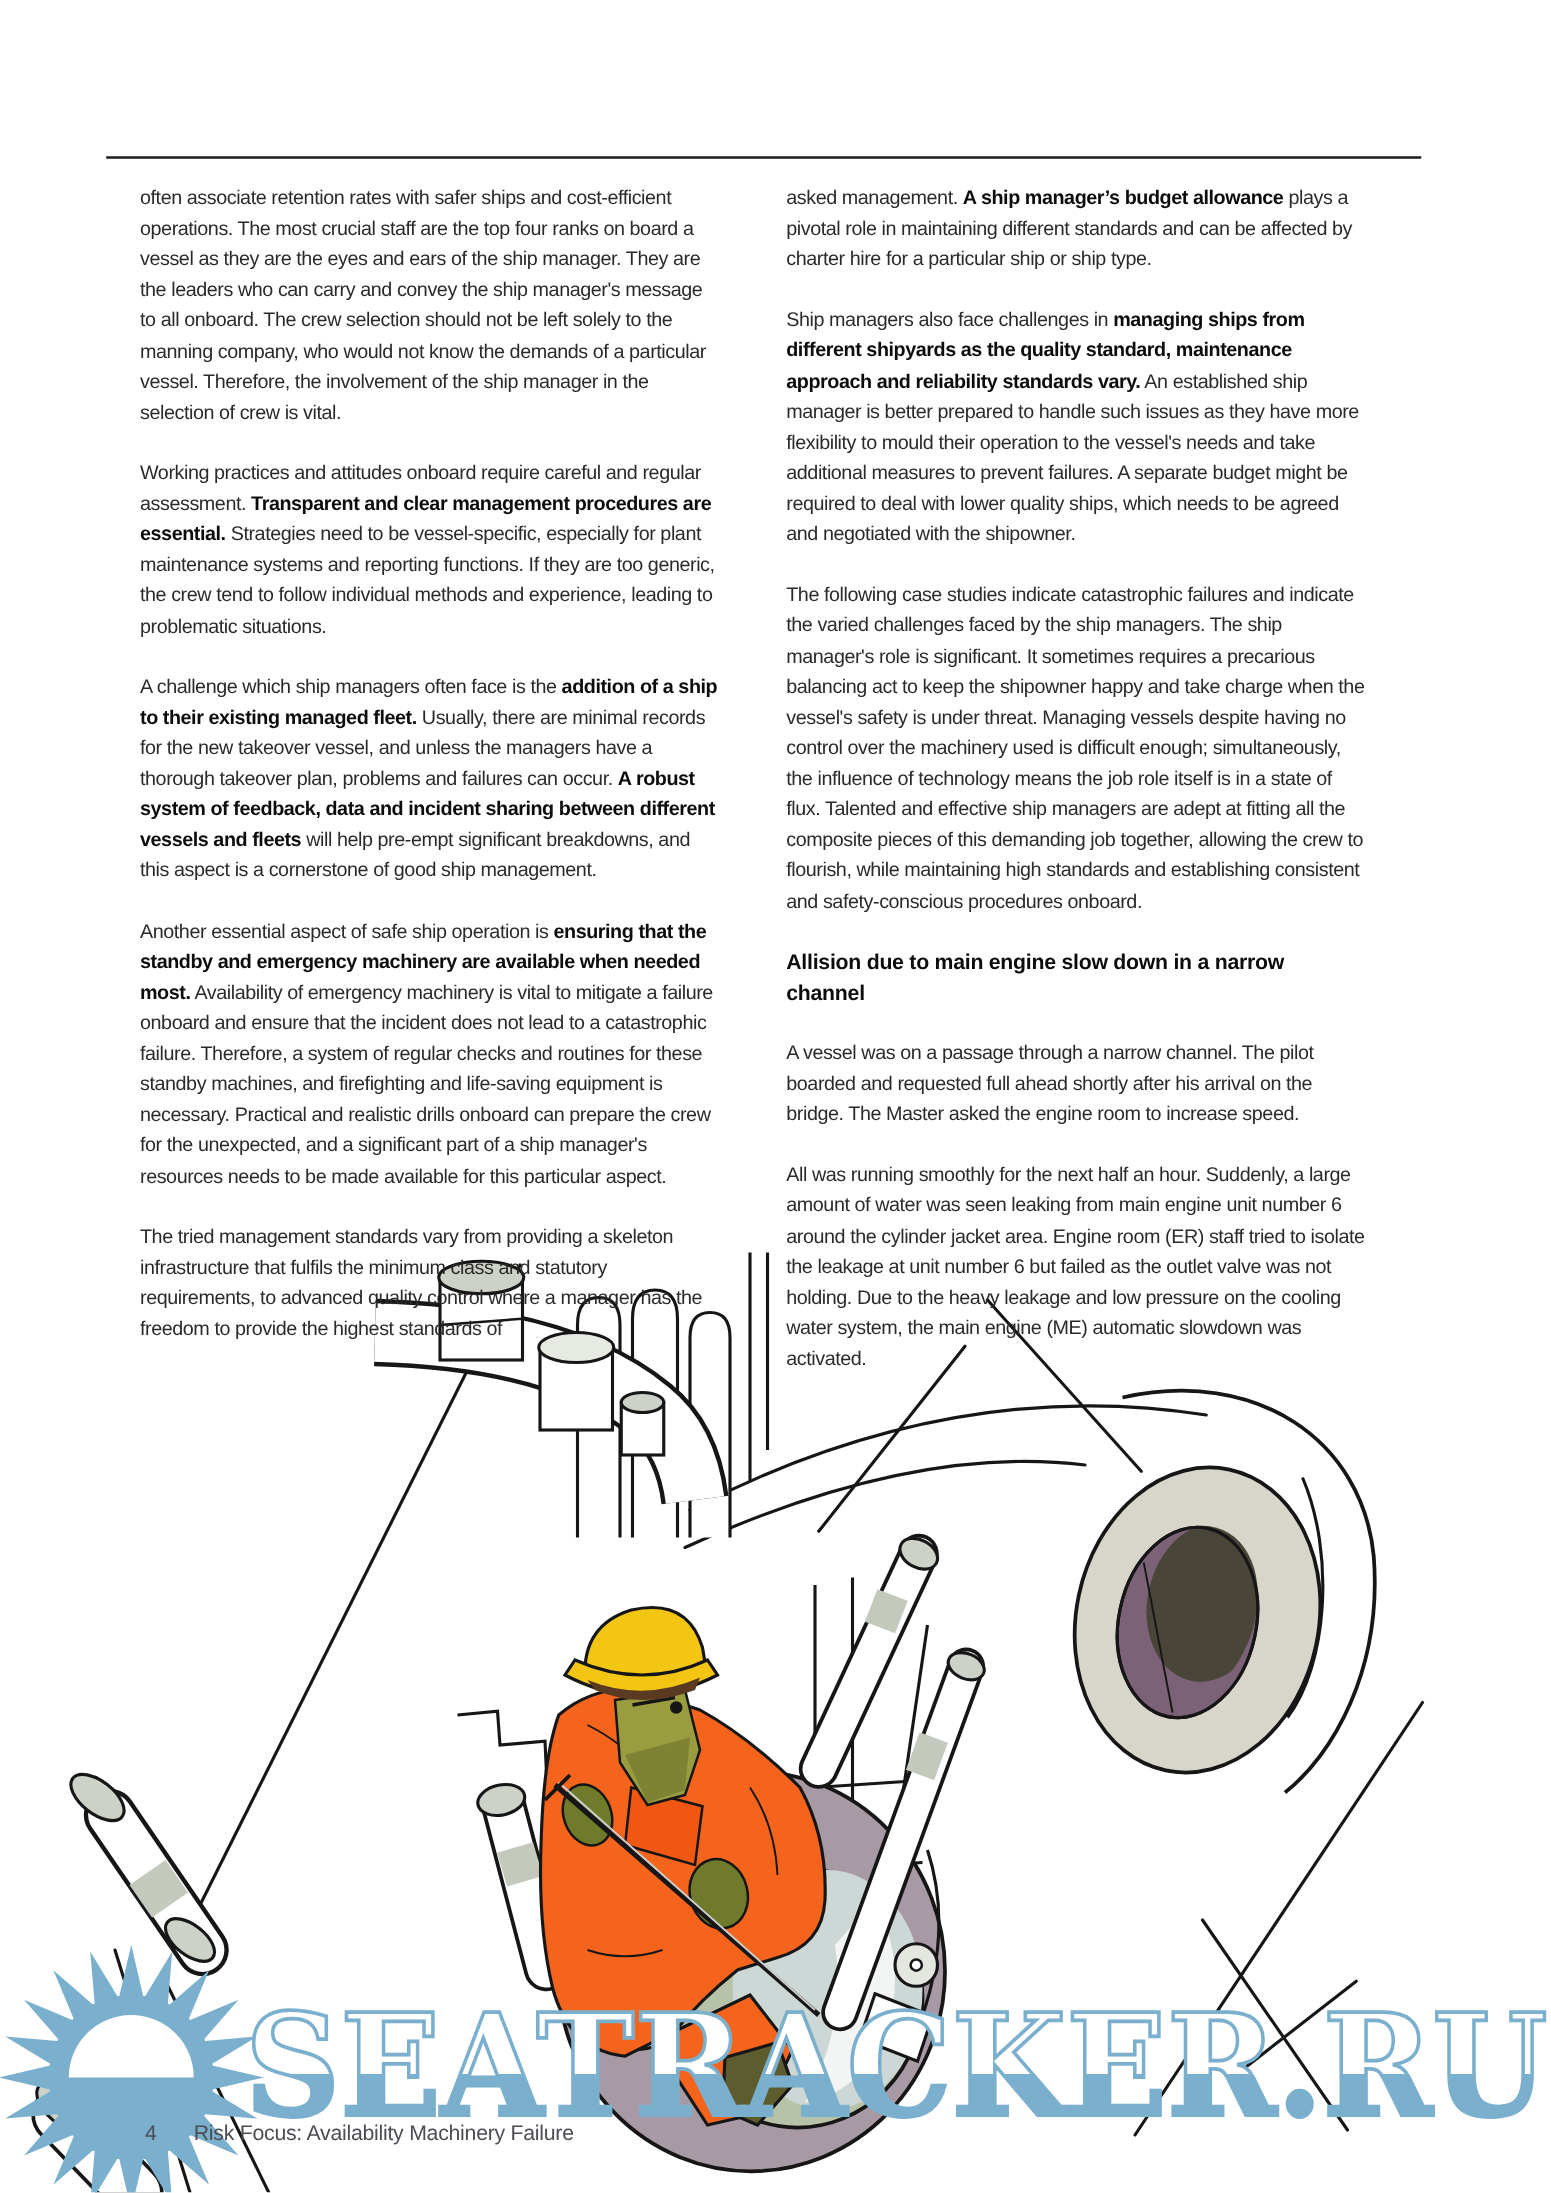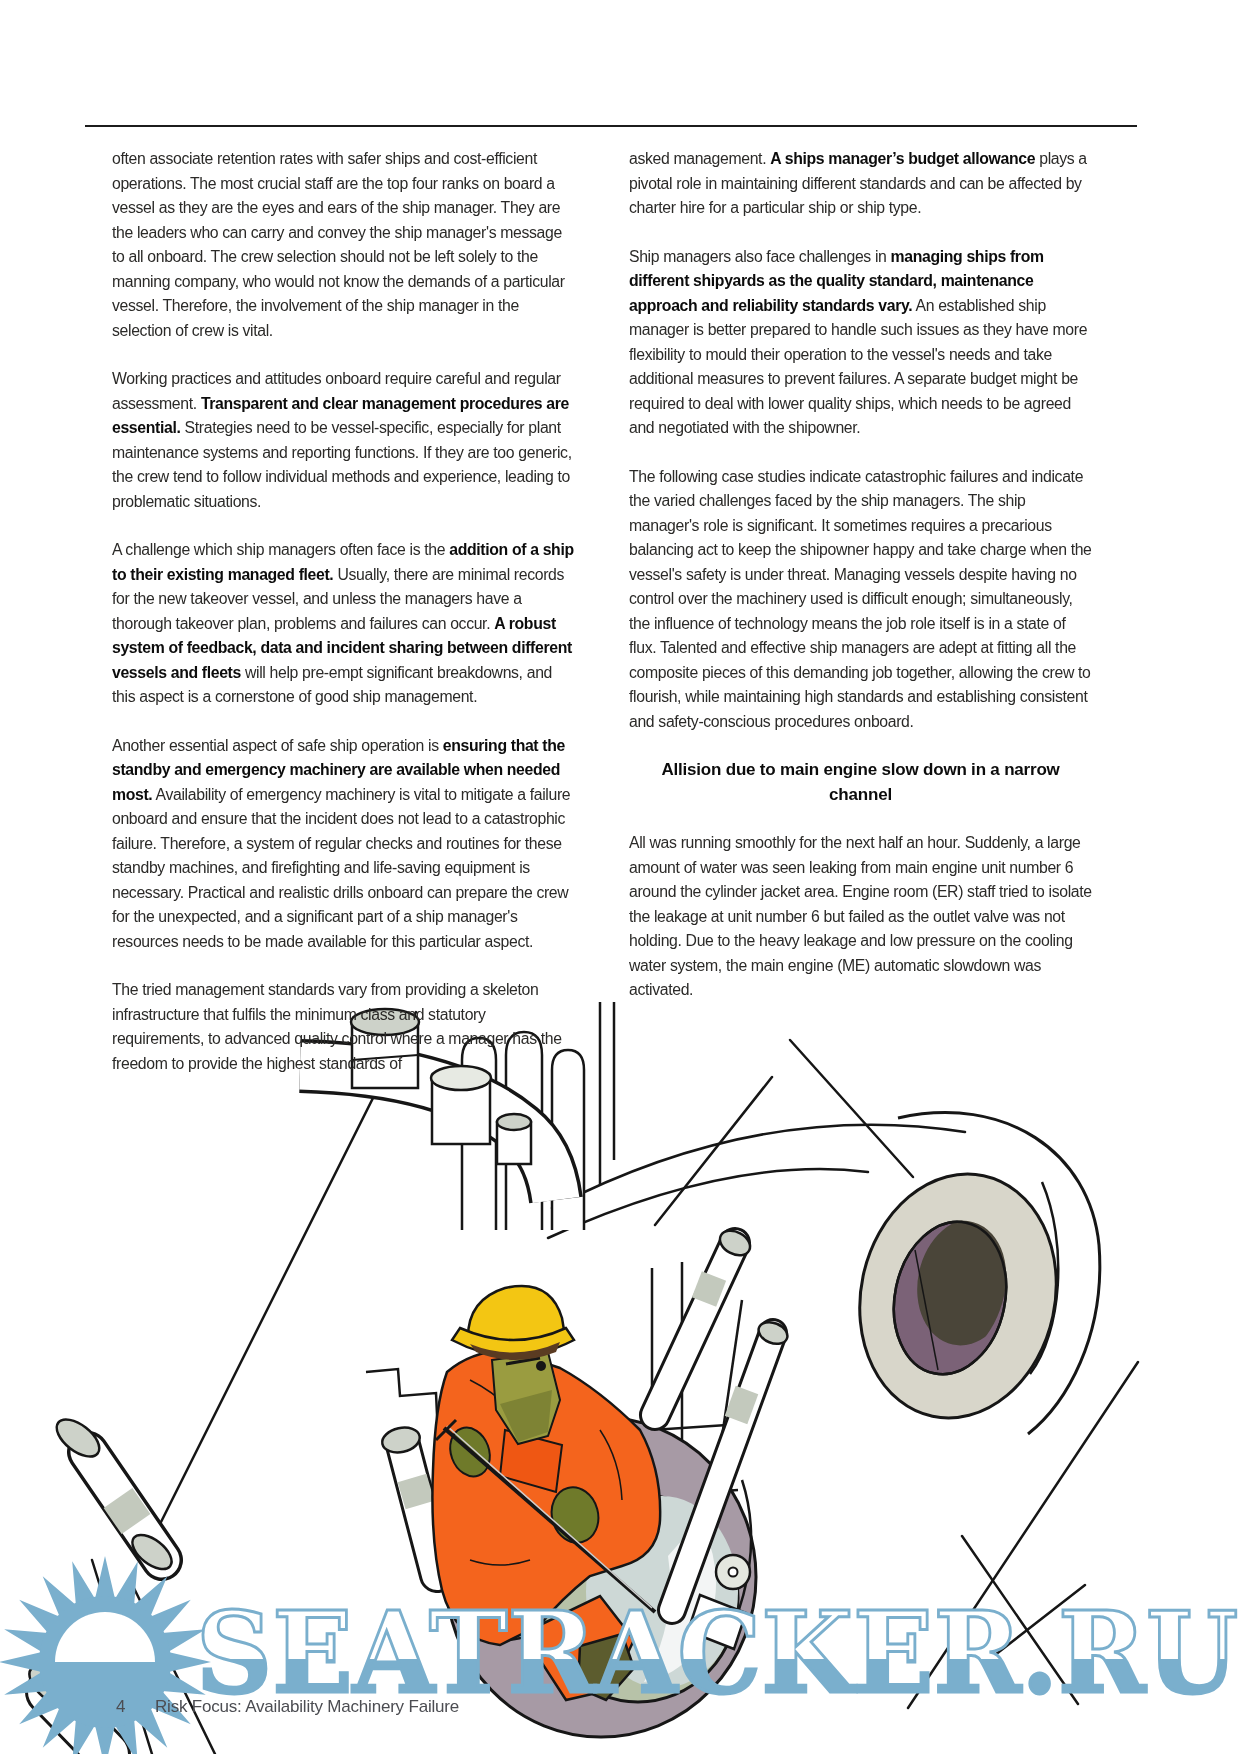--- a/index.html
+++ b/index.html
@@ -4,21 +4,21 @@
 <style>
   html,body{margin:0;padding:0;}
   body{width:1241px;height:1754px;position:relative;background:#ffffff;overflow:hidden;
        font-family:"Liberation Sans",sans-serif;}
   #top-rule{position:absolute;left:85px;top:125px;width:1052px;height:2px;background:#1c1c1c;z-index:4;}
   .col{position:absolute;top:147px;width:463px;z-index:4;}
   #col-left{left:112px;}
   #col-right{left:629px;}
   .para{margin:0 0 24px 0;font-size:15.8px;line-height:24.5px;letter-spacing:-0.35px;color:#2b2a28;}
   .para b{color:#0c0c0c;font-weight:700;}
-  .para.heading{color:var(--accent,#2424d8);font-weight:700;font-size:17px;line-height:24.5px;letter-spacing:-0.2px;text-align:center;}
+  .para.heading{color:var(--accent,#2424d8);font-weight:700;font-size:17px;line-height:24.5px;letter-spacing:-0.2px;}
   #illustration{position:absolute;left:0;top:1000px;z-index:1;}
   #watermark{position:absolute;left:0;top:0;z-index:2;pointer-events:none;}
   .wmfill{fill:var(--wm,#7aafcd);}
   .wmstop{stop-color:var(--wm,#7aafcd);}
   .wmtext{font-family:"DejaVu Serif",serif;font-weight:700;font-size:113px;
           fill:url(#wmg);stroke:var(--wm,#7aafcd);stroke-width:3px;}
   #page-footer{position:absolute;top:1697px;left:0;width:100%;z-index:3;
                font-size:17px;color:#4c4d52;letter-spacing:-0.2px;}
   #page-footer .page-num{position:absolute;left:116px;}
   #page-footer .footer-title{position:absolute;left:155px;}
@@ -29,24 +29,25 @@
 <div id="top-rule"></div>
 
 <div id="col-left" class="col">
     <p class="para"><span>often associate retention rates with safer ships and cost-efficient operations. The most crucial staff are the top four ranks on board a vessel as they are the eyes and ears of the ship manager. They are the leaders who can carry and convey the ship manager's message to all onboard. The crew selection should not be left solely to the manning company, who would not know the demands of a particular vessel. Therefore, the involvement of the ship manager in the selection of crew is vital.</span></p>
     <p class="para"><span>Working practices and attitudes onboard require careful and regular assessment. </span><b>Transparent and clear management procedures are essential.</b><span> Strategies need to be vessel-specific, especially for plant maintenance systems and reporting functions. If they are too generic, the crew tend to follow individual methods and experience, leading to problematic situations.</span></p>
     <p class="para"><span>A challenge which ship managers often face is the </span><b>addition of a ship to their existing managed fleet.</b><span> Usually, there are minimal records for the new takeover vessel, and unless the managers have a thorough takeover plan, problems and failures can occur. </span><b>A robust system of feedback, data and incident sharing between different vessels and fleets</b><span> will help pre-empt significant breakdowns, and this aspect is a cornerstone of good ship management.</span></p>
     <p class="para"><span>Another essential aspect of safe ship operation is </span><b>ensuring that the standby and emergency machinery are available when needed most.</b><span> Availability of emergency machinery is vital to mitigate a failure onboard and ensure that the incident does not lead to a catastrophic failure. Therefore, a system of regular checks and routines for these standby machines, and firefighting and life-saving equipment is necessary. Practical and realistic drills onboard can prepare the crew for the unexpected, and a significant part of a ship manager's resources needs to be made available for this particular aspect.</span></p>
     <p class="para"><span>The tried management standards vary from providing a skeleton infrastructure that fulfils the minimum class and statutory requirements, to advanced quality control where a manager has the freedom to provide the highest standards of</span></p>
   </div>
 <div id="col-right" class="col">
-    <p class="para"><span>asked management. </span><b>A ships manager’s budget allowance</b><span> plays a pivotal role in maintaining different standards and can be affected by charter hire for a particular ship or ship type.</span></p>
+    <p class="para"><span>asked management. </span><b>A ship manager’s budget allowance</b><span> plays a pivotal role in maintaining different standards and can be affected by charter hire for a particular ship or ship type.</span></p>
     <p class="para"><span>Ship managers also face challenges in </span><b>managing ships from different shipyards as the quality standard, maintenance approach and reliability standards vary.</b><span> An established ship manager is better prepared to handle such issues as they have more flexibility to mould their operation to the vessel's needs and take additional measures to prevent failures. A separate budget might be required to deal with lower quality ships, which needs to be agreed and negotiated with the shipowner.</span></p>
     <p class="para"><span>The following case studies indicate catastrophic failures and indicate the varied challenges faced by the ship managers. The ship manager's role is significant. It sometimes requires a precarious balancing act to keep the shipowner happy and take charge when the vessel's safety is under threat. Managing vessels despite having no control over the machinery used is difficult enough; simultaneously, the influence of technology means the job role itself is in a state of flux. Talented and effective ship managers are adept at fitting all the composite pieces of this demanding job together, allowing the crew to flourish, while maintaining high standards and establishing consistent and safety-conscious procedures onboard.</span></p>
     <p class="para heading"><b>Allision due to main engine slow down in a narrow channel</b></p>
+    <p class="para"><span>A vessel was on a passage through a narrow channel. The pilot boarded and requested full ahead shortly after his arrival on the bridge. The Master asked the engine room to increase speed.</span></p>
     <p class="para"><span>All was running smoothly for the next half an hour. Suddenly, a large amount of water was seen leaking from main engine unit number 6 around the cylinder jacket area. Engine room (ER) staff tried to isolate the leakage at unit number 6 but failed as the outlet valve was not holding. Due to the heavy leakage and low pressure on the cooling water system, the main engine (ME) automatic slowdown was activated.</span></p>
   </div>
 
 <svg id="illustration" width="1241" height="754" viewBox="0 0 1241 754" xmlns="http://www.w3.org/2000/svg">
 
   <g stroke="#161616" stroke-width="2.5" fill="none" stroke-linecap="round">
     <path d="M416,12 L141,562"></path>
     <path d="M552,208 Q760,100 965,132"></path>
     <path d="M548,238 Q730,155 868,172"></path>
     <path d="M790,40 L913,177"></path>

